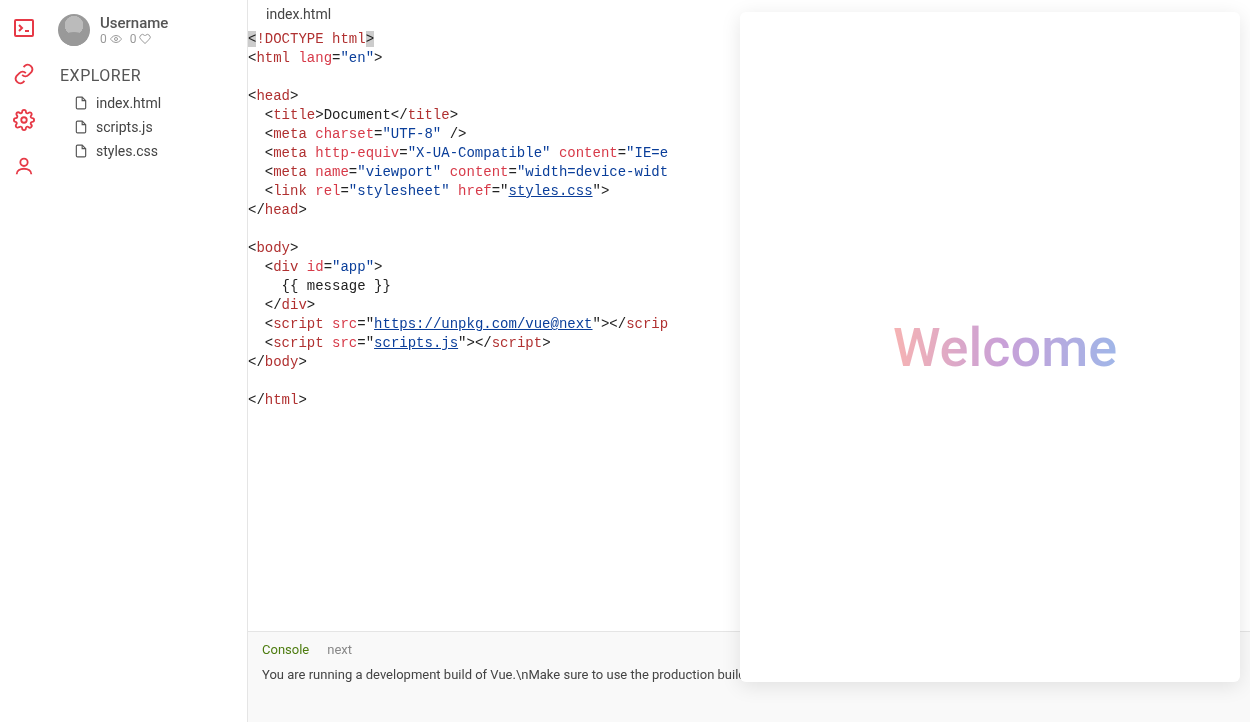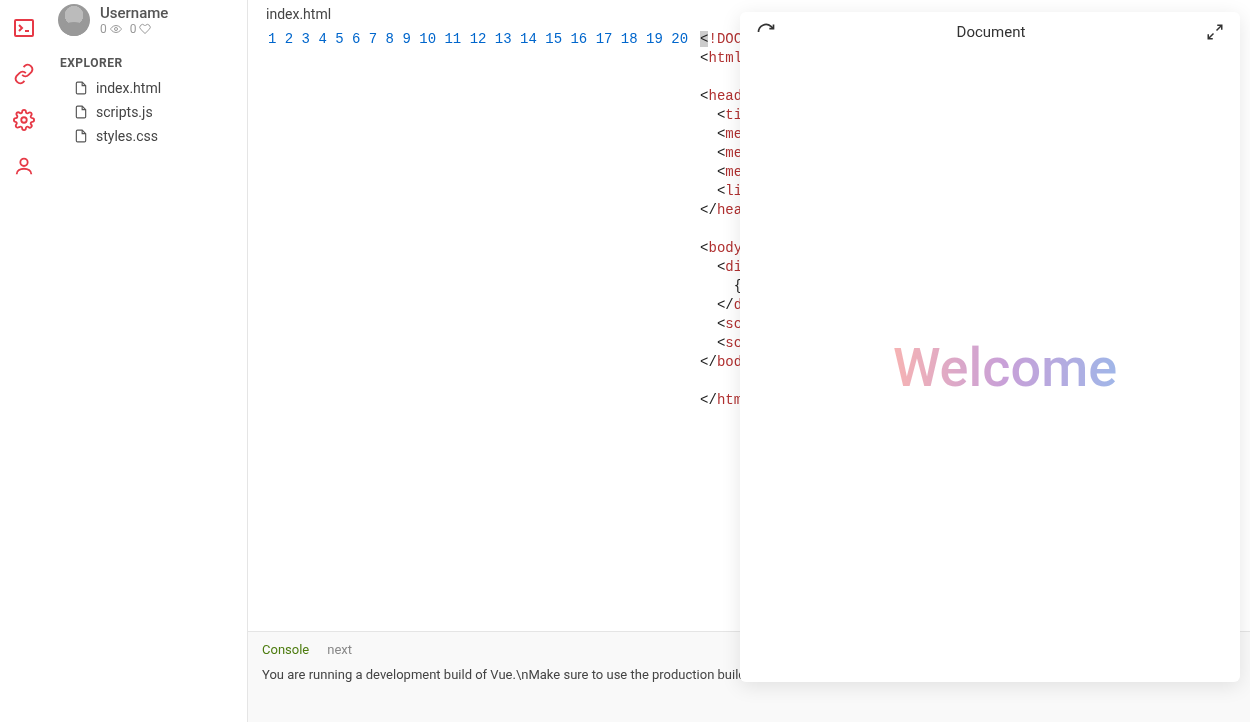--- a/index.html
+++ b/index.html
@@ -42,38 +42,37 @@
     width: 24px; height: 24px;
     display: flex; align-items: center; justify-content: center;
     color: var(--accent);
     cursor: pointer;
   }
   
   .sidebar {
     width: 200px;
     background: #fff;
     border-right: 1px solid var(--border);
-    padding: 4px 10px;
+    padding: 14px 10px;
   }
   .user-block { display: flex; gap: 10px; align-items: center; margin-bottom: 20px; }
   .avatar {
     width: 32px; height: 32px; border-radius: 50%;
     background: radial-gradient(circle at 50% 35%, #bbb 0 35%, #999 36% 100%);
     position: relative; overflow: hidden;
   }
   .avatar::after {
     content:""; position:absolute; bottom:-8px; left:2px; right:2px; height:22px;
     background:#999; border-radius:50% 50% 0 0;
   }
   .user-name { font-size: 15px; font-weight: 500; color: #555; }
   .user-stats { font-size: 12px; color: #999; display:flex; gap:8px; align-items:center; }
   .section-title {
-    font-size: 12px; letter-spacing: .5px; color:#555; text-transform: uppercase;
+    font-size: 16px; letter-spacing: .5px; color:#555; text-transform: uppercase;
     margin: 8px 0 6px 2px;
-    font-weight: bold;
   }
   .file-list { list-style: none; }
   .file-item {
     display:flex; align-items:center; gap:8px;
     padding: 4px 6px 4px 16px; font-size: 14px; color:#444; cursor:pointer;
     border-radius:4px;
   }
   .file-icon { width:14px; height:14px; stroke:#555; }
   
   .main {
@@ -219,41 +218,20 @@
         <span>styles.css</span>
       </li>
     </ul>
   </aside>
 
   <main class="main">
     <div class="tab-bar">
       <span>index.html</span>
     </div>
     <div class="editor">
-      <div class="gutter" id="gutter">1
-2
-3
-4
-5
-6
-7
-8
-9
-10
-11
-12
-13
-14
-15
-16
-17
-18
-19
-20
-</div>
       <div class="code" id="code"><span class="hl">&lt;</span><span class="t-tag">!DOCTYPE html</span><span class="hl">&gt;</span>
 &lt;<span class="t-tag">html</span> <span class="t-attr">lang</span>=<span class="t-str">"en"</span>&gt;
 
 &lt;<span class="t-tag">head</span>&gt;
   &lt;<span class="t-tag">title</span>&gt;Document&lt;/<span class="t-tag">title</span>&gt;
   &lt;<span class="t-tag">meta</span> <span class="t-attr">charset</span>=<span class="t-str">"UTF-8"</span> /&gt;
   &lt;<span class="t-tag">meta</span> <span class="t-attr">http-equiv</span>=<span class="t-str">"X-UA-Compatible"</span> <span class="t-attr">content</span>=<span class="t-str">"IE=e</span>
   &lt;<span class="t-tag">meta</span> <span class="t-attr">name</span>=<span class="t-str">"viewport"</span> <span class="t-attr">content</span>=<span class="t-str">"width=device-widt</span>
   &lt;<span class="t-tag">link</span> <span class="t-attr">rel</span>=<span class="t-str">"stylesheet"</span> <span class="t-attr">href</span>="<span class="t-link">styles.css</span>"&gt;
 &lt;/<span class="t-tag">head</span>&gt;
@@ -272,30 +250,16 @@
       <div class="console-tabs">
         <span class="console-tab active">Console</span>
         <span class="console-tab">next</span>
       </div>
       <div class="console-line">You are running a development build of Vue.\nMake sure to use the production build</div>
     </div>
   </main>
 </div>
 
 <div class="preview">
-  <div class="preview-header">
-    <span style="cursor:pointer">
-      <svg width="20" height="20" viewBox="0 0 24 24" fill="none" stroke="#333" stroke-width="2">
-          <path d="M3 12a9 9 0 0 1 15-6.7L21 8"></path>
-          <path d="M21 3v5h-5"></path>
-        </svg>
-    </span>
-    <span class="preview-title">Document</span>
-    <span style="cursor:pointer">
-      <svg width="18" height="18" viewBox="0 0 24 24" fill="none" stroke="#333" stroke-width="2">
-          <path d="M15 3h6v6M9 21H3v-6M21 3l-7 7M3 21l7-7"></path>
-        </svg>
-    </span>
-  </div>
   <div class="preview-body">
     <div class="welcome">Welcome</div>
   </div>
 </div>
 
 </body></html>

